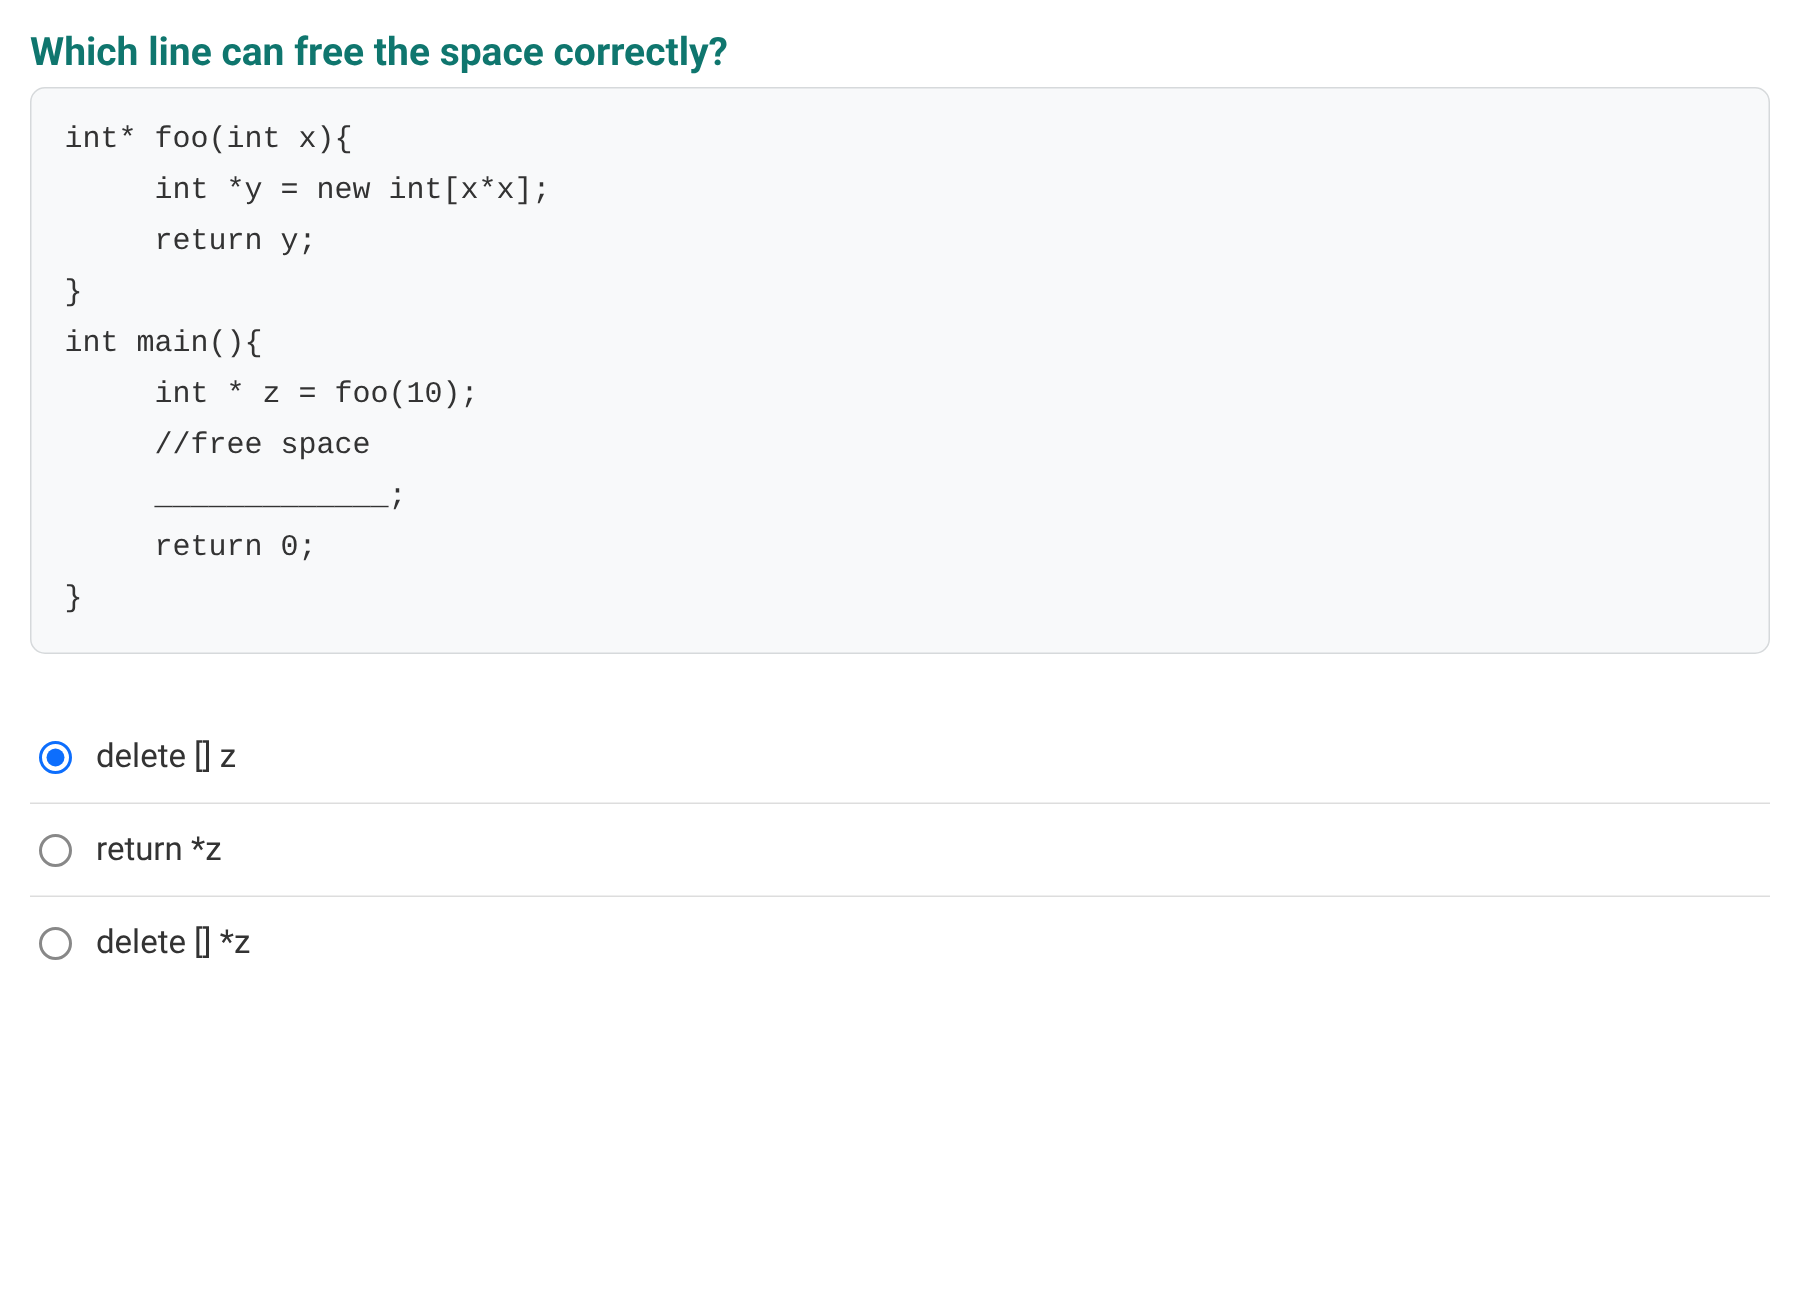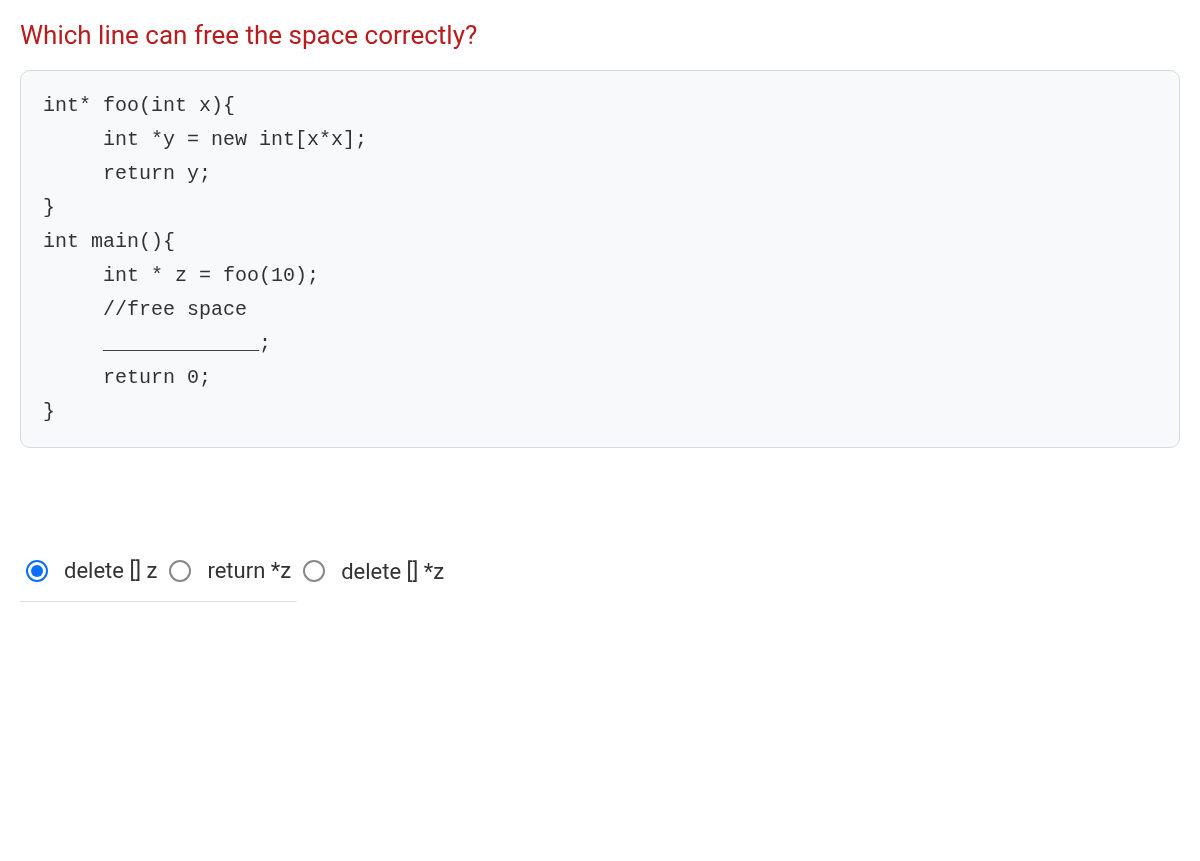--- a/index.html
+++ b/index.html
@@ -8,39 +8,39 @@
       padding: 0;
     }
     body {
       font-family: -apple-system, BlinkMacSystemFont, "Segoe UI", Roboto, Helvetica, Arial, sans-serif;
       background: #ffffff;
       padding: 20px;
       color: #333;
     }
     .question-text {
       font-size: 26px;
-      font-weight: 400;
-      color: #b91c1c;
-      margin-bottom: 20px;
+      font-weight: 700;
+      color: #0f766e;
+      margin-bottom: 8px;
     }
     .code-block {
       background: #f8f9fa;
       border: 1px solid #d6d9db;
       border-radius: 10px;
       padding: 18px 22px;
       font-family: "SFMono-Regular", Consolas, "Liberation Mono", Menlo, monospace;
       font-size: 20px;
       line-height: 1.7;
       color: #333;
       white-space: pre;
-      margin-bottom: 92px;
+      margin-bottom: 38px;
     }
     .answer-list {
       display: flex;
-      flex-direction: row;
+      flex-direction: column;
     }
     .answer-option {
       display: flex;
       align-items: center;
       padding: 18px 6px;
       border-bottom: 1px solid #ddd;
       cursor: pointer;
       gap: 16px;
     }
     .answer-option:last-child {

